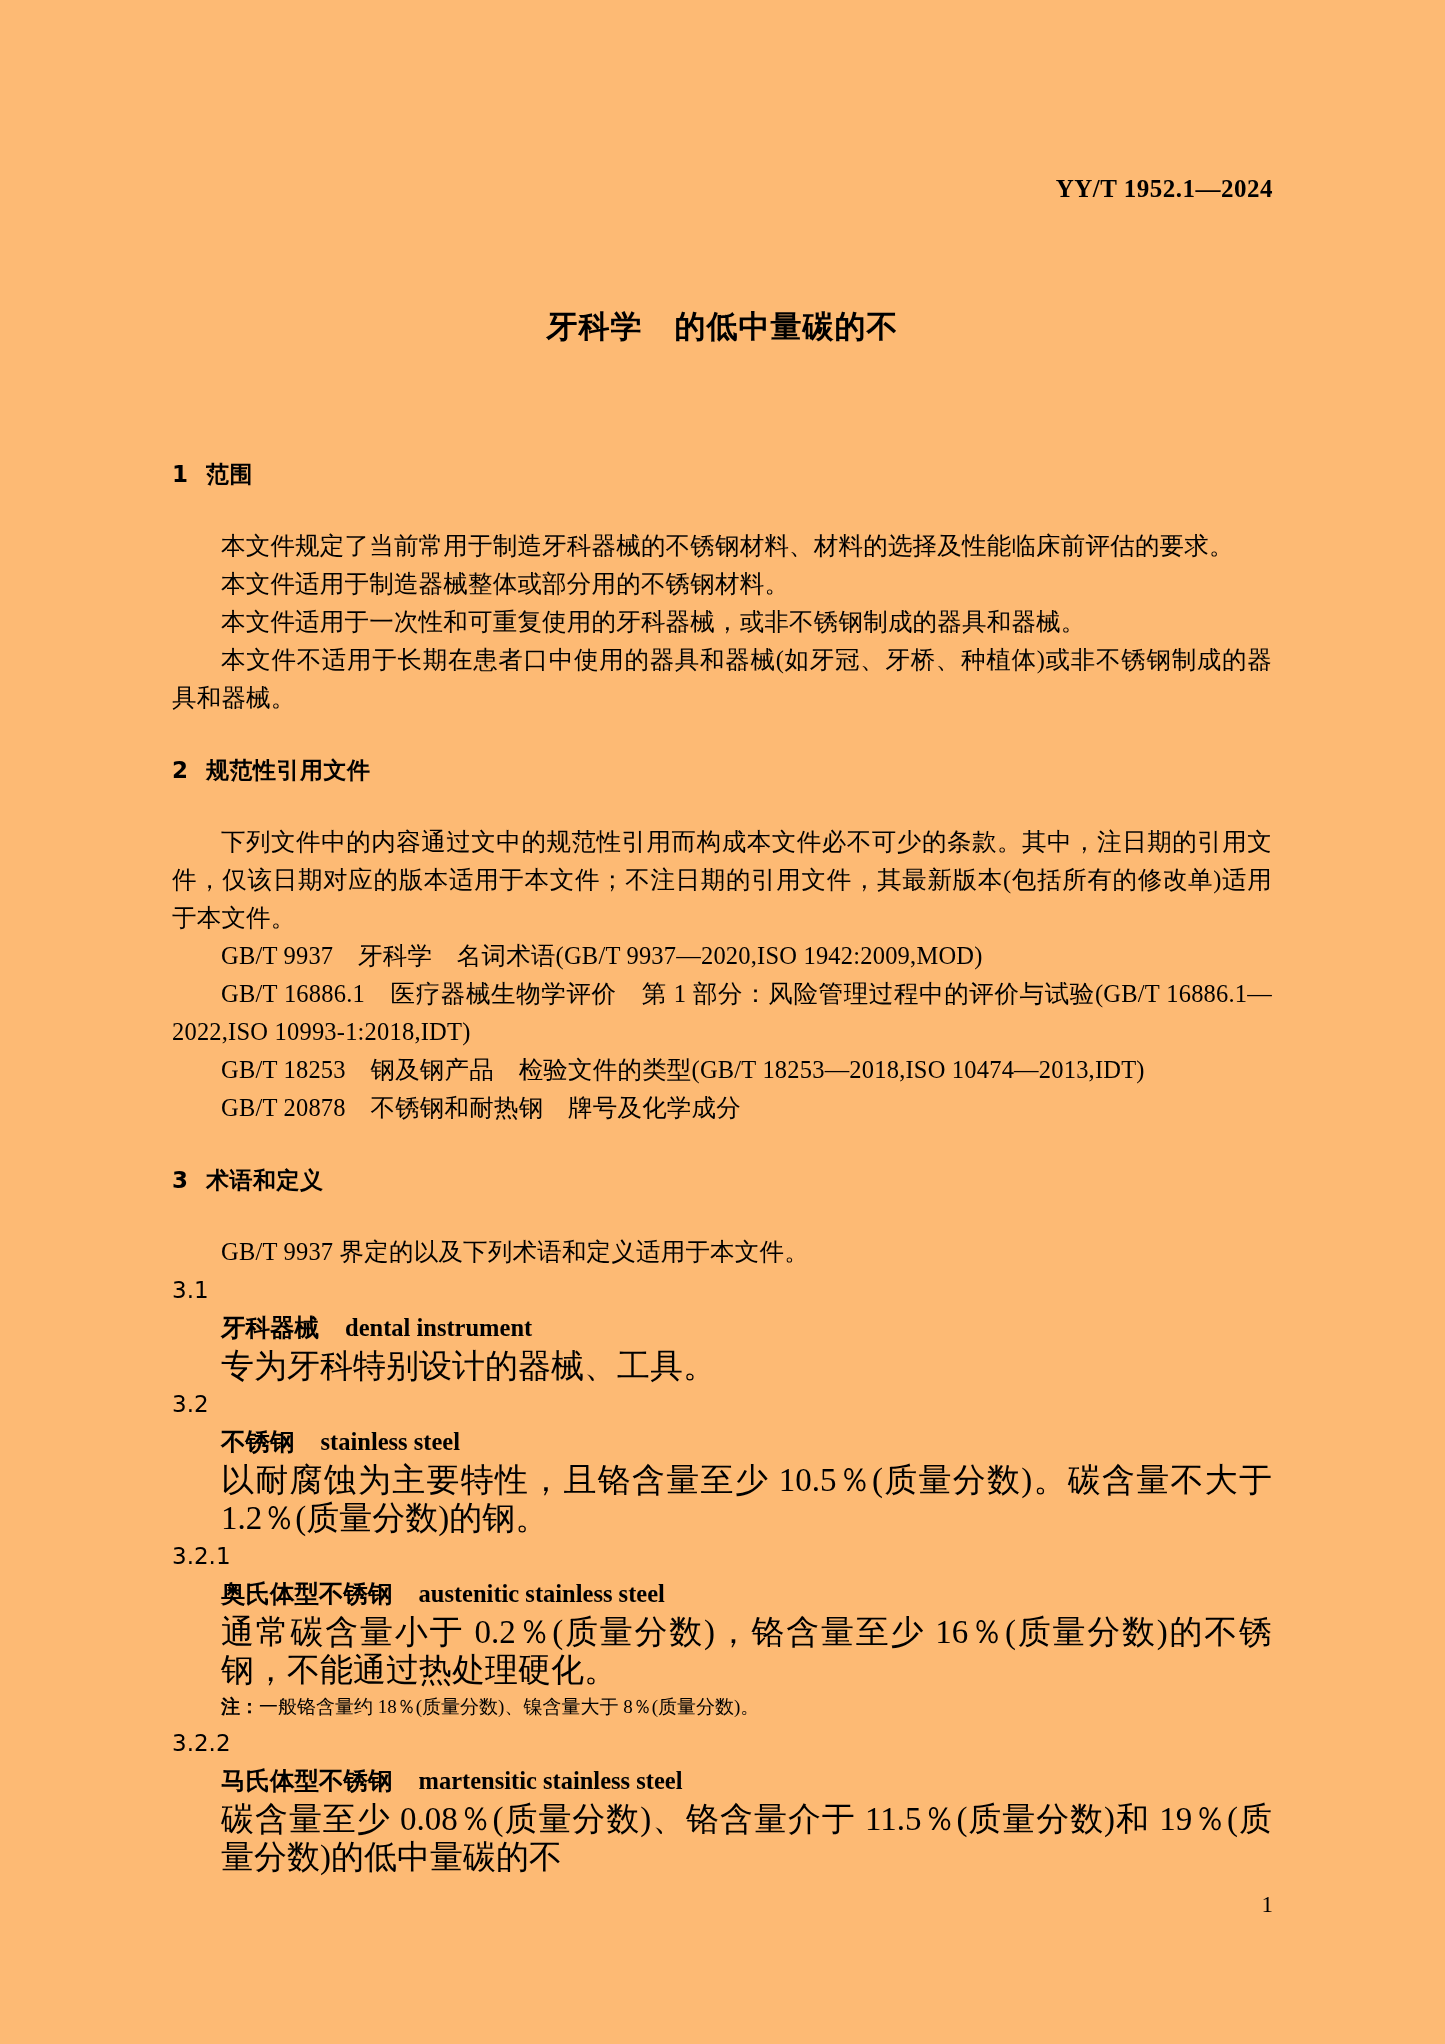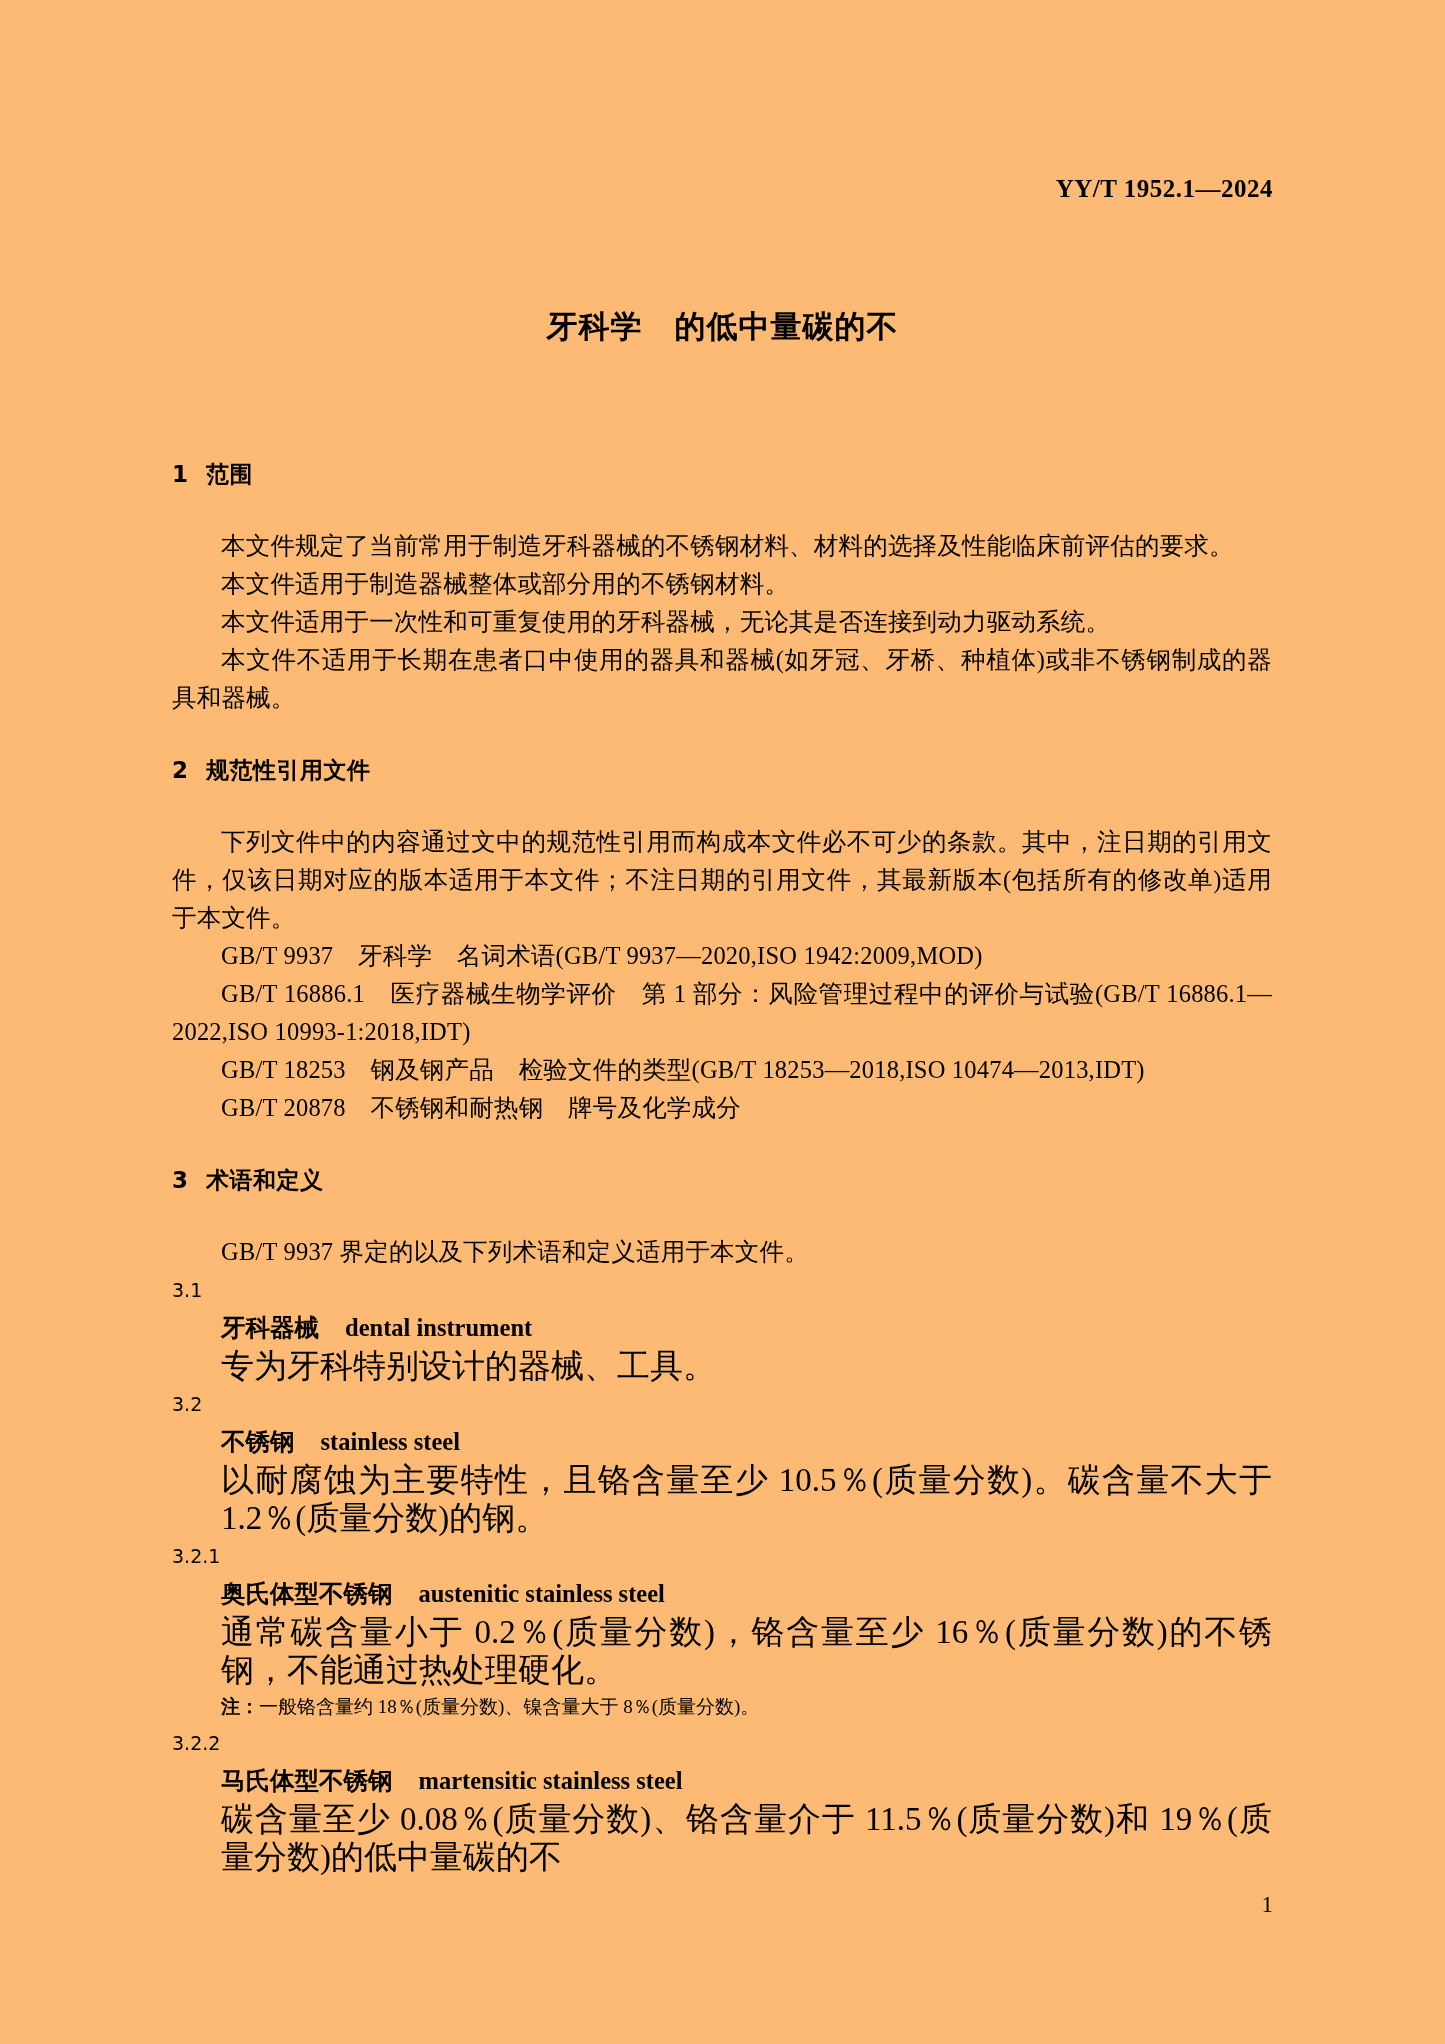--- a/index.html
+++ b/index.html
@@ -80,21 +80,21 @@
     text-justify: inter-character;
     letter-spacing: 0.2px;
   }
   p.indent { text-indent: 49px; }
   p.hang {
     text-indent: 49px;
   }
 
   .clause-num {
     font-family: "DejaVu Sans", "Liberation Sans", sans-serif;
-    font-size: 19px;
+    font-size: 23px;
     line-height: 38px;
     margin: 0;
     font-weight: 400;
   }
 
   .term-line {
     font-size: 24.5px;
     line-height: 38px;
     margin: 0;
     padding-left: 49px;
@@ -155,21 +155,21 @@
 
   <div class="content">
 
     <h2 class="clause-heading">
       <span class="num">1</span><span>范围</span>
     </h2>
     <div class="gap-after-heading"></div>
 
     <p class="body indent">本文件规定了当前常用于制造牙科器械的不锈钢材料、材料的选择及性能临床前评估的要求。</p>
     <p class="body indent">本文件适用于制造器械整体或部分用的不锈钢材料。</p>
-    <p class="body indent">本文件适用于一次性和可重复使用的牙科器械，无论其是否连接到动力驱动系统。</p>
+    <p class="body indent">本文件适用于一次性和可重复使用的牙科器械，或非不锈钢制成的器具和器械。</p>
     <p class="body indent">本文件不适用于长期在患者口中使用的器具和器械(如牙冠、牙桥、种植体)或非不锈钢制成的器具和器械。</p>
 
     <div class="gap-before-heading"></div>
 
     <h2 class="clause-heading">
       <span class="num">2</span><span>规范性引用文件</span>
     </h2>
     <div class="gap-after-heading"></div>
 
     <p class="body indent">下列文件中的内容通过文中的规范性引用而构成本文件必不可少的条款。其中，注日期的引用文件，仅该日期对应的版本适用于本文件；不注日期的引用文件，其最新版本(包括所有的修改单)适用于本文件。</p>

